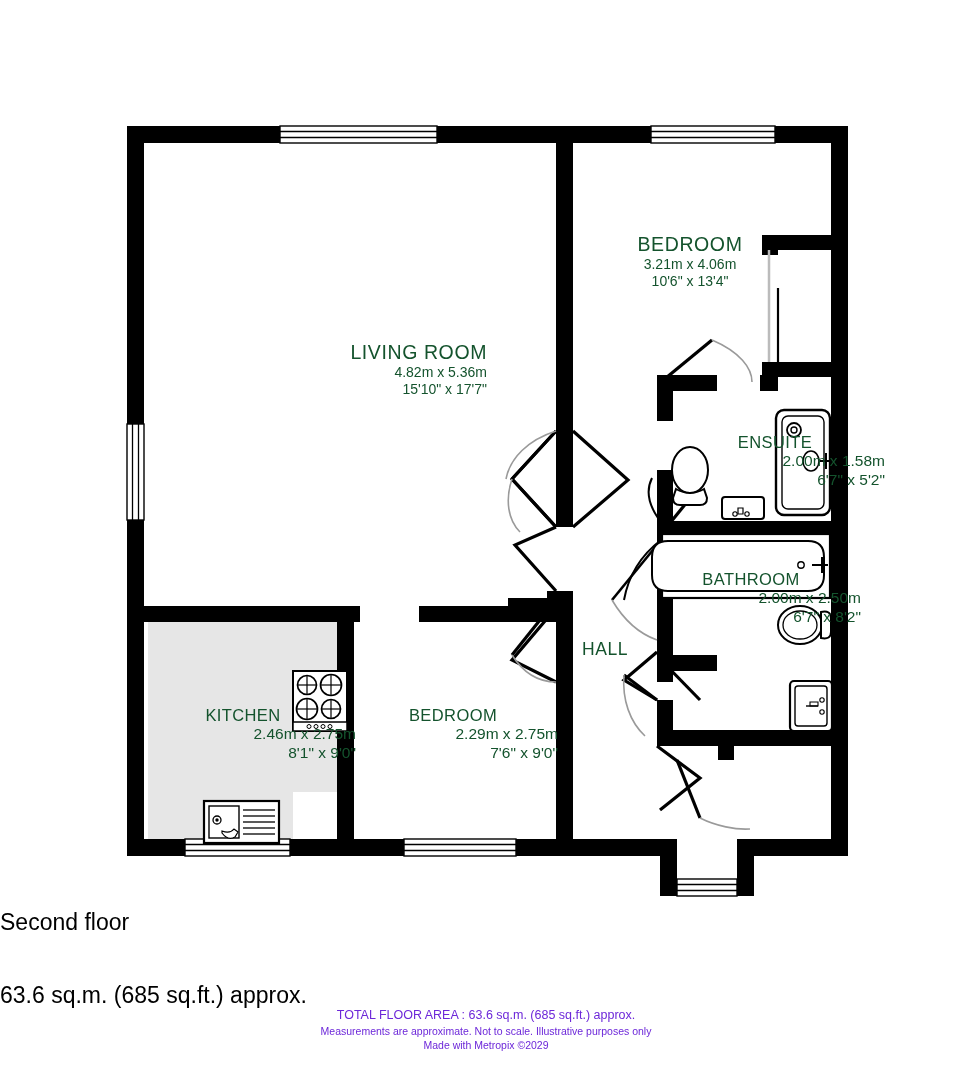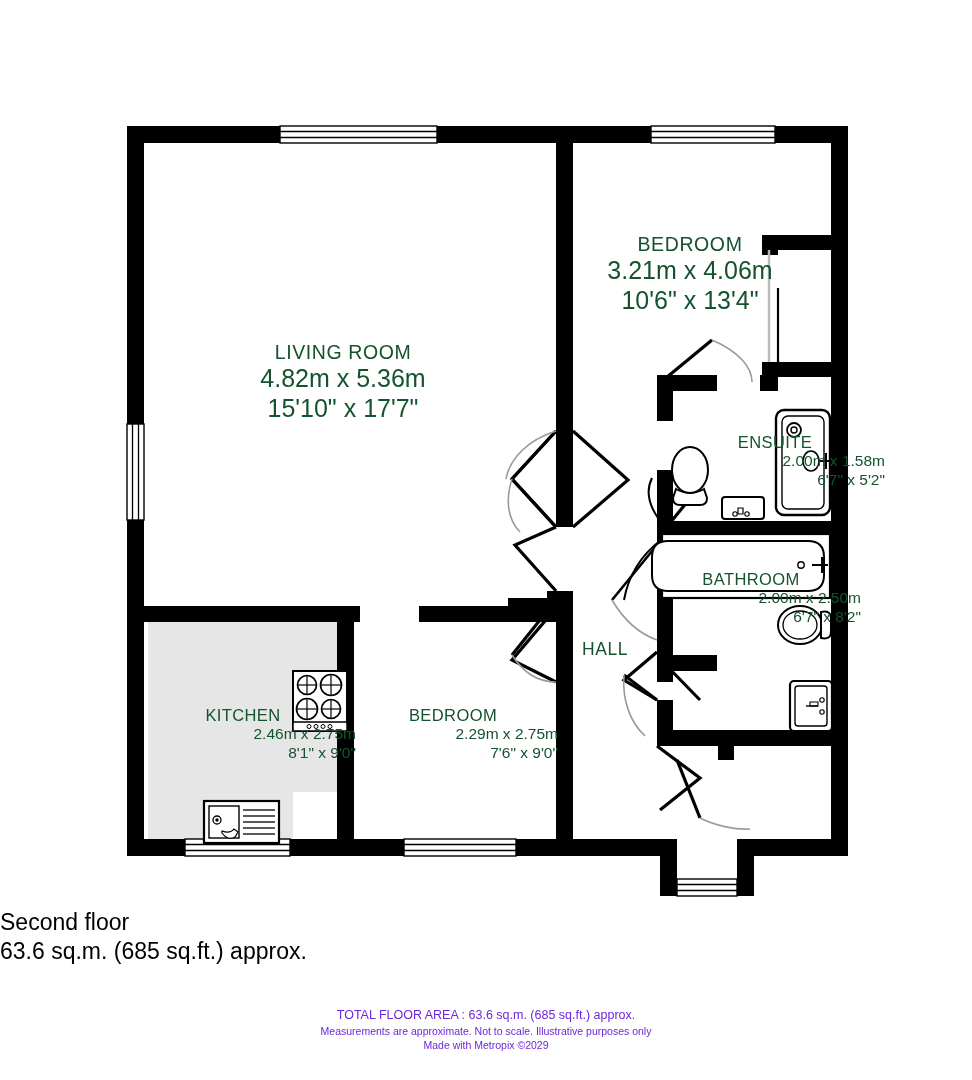--- a/index.html
+++ b/index.html
@@ -24,35 +24,35 @@
     color: #14532d;
     line-height: 1.18;
     white-space: nowrap;
     pointer-events: none;
   }
   .room-label .rl-name {
     font-size: 19.5px;
     letter-spacing: 0.6px;
   }
   .room-label .rl-dim {
-    font-size: 25px;
+    font-size: 14px;
   }
   .room-label.small .rl-name { font-size: 16.5px; letter-spacing: 0.4px; }
   .room-label.small .rl-dim  { font-size: 15.5px; text-align: right; }
   .room-label.plain .rl-name { font-size: 17.5px; letter-spacing: 0.5px; }
 
   #floor-caption {
     position: absolute;
     left: 0; right: 0;
     top: 908px;
     text-align: left;
     color: #000;
   }
   #floor-caption .fc-line1 { font-size: 23px; line-height: 1.28; }
-  #floor-caption .fc-line2 { font-size: 23px; line-height: 1.28; }
+  #floor-caption .fc-line2 { font-size: 23px; line-height: 1.28; margin-top: 44px; }
 
   #footer-note {
     position: absolute;
     left: 0; right: 0;
     top: 1006px;
     text-align: center;
     color: #6d28d9;
   }
   #footer-note .fn-total { font-size: 12.5px; line-height: 1.45; }
   #footer-note .fn-disc  { font-size: 10.5px; line-height: 1.35; }
@@ -342,21 +342,21 @@
         <rect x="795" y="686" width="32" height="40" rx="3" fill="#ffffff" stroke="#000000" stroke-width="1.4"></rect>
         <path d="M 810 702 l 8 0 l 0 4 l -8 0 z" fill="#ffffff" stroke="#000000" stroke-width="1.1"></path>
         <circle cx="822" cy="700" r="2.2" fill="none" stroke="#000000" stroke-width="1.1"></circle>
         <circle cx="822" cy="712" r="2.2" fill="none" stroke="#000000" stroke-width="1.1"></circle>
         <line x1="806" y1="706" x2="818" y2="706" stroke="#000000" stroke-width="1.4"></line>
       </g>
     </g>
 
   </svg>
 
-  <div class="room-label" style="left:213px; top:341px; width:260px;">
+  <div class="room-label" style="left:227px; top:341px; width:260px;text-align:right;">
     <div class="rl-name">LIVING ROOM</div>
     <div class="rl-dim">4.82m  x 5.36m</div>
     <div class="rl-dim">15'10"  x 17'7"</div>
   </div>
 
   <div class="room-label" style="left:560px; top:233px; width:260px;">
     <div class="rl-name">BEDROOM</div>
     <div class="rl-dim">3.21m  x 4.06m</div>
     <div class="rl-dim">10'6"  x 13'4"</div>
   </div>

